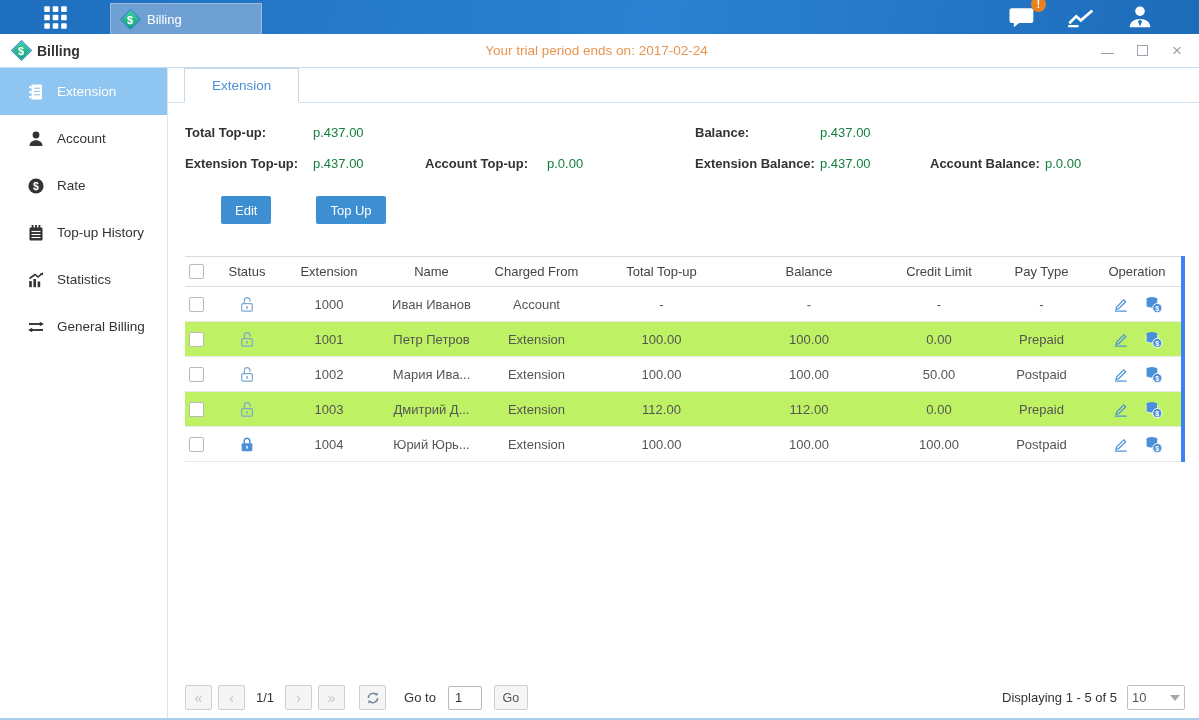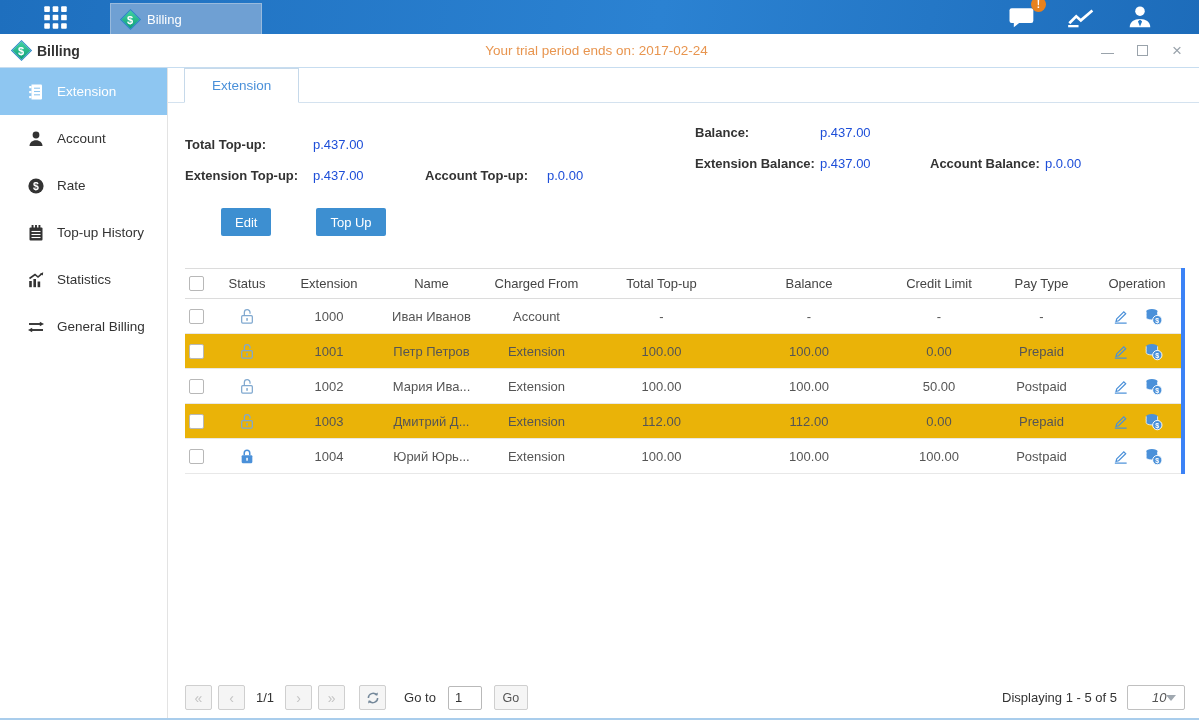--- a/index.html
+++ b/index.html
@@ -40,55 +40,55 @@
   .selected .gap { stroke:#8ec6f1; }
 
   .content { flex:1; display:flex; flex-direction:column; min-width:0; position:relative; }
 
   
   .tabstrip { height:35px; border-bottom:1px solid #d4e2ef; display:flex; align-items:flex-end; flex-shrink:0; }
   .tab-active { height:35px; margin-left:16px; margin-bottom:-1px; background:#fff; border:1px solid #c6d9ea; border-bottom:1px solid #fff; color:#4a90d9; font-size:13.5px; display:flex; align-items:center; padding:0 27px; cursor:pointer; }
 
   
   .summary { display:flex; padding:14px 0 0 17px; font-size:13px; }
-  .sum-col-left { width:510px; flex-shrink:0;margin-top:12px; }
+  .sum-col-left { width:510px; flex-shrink:0; }
   .sum-row { display:flex; align-items:center; height:31px; }
   .sl { font-weight:bold; color:#333; }
-  .sv { color:#1d4ed8; }
+  .sv { color:#15803d; }
   .w128{width:128px;flex-shrink:0;} .w112{width:112px;flex-shrink:0;} .w122{width:122px;flex-shrink:0;}
   .w125{width:125px;flex-shrink:0;} .w110{width:110px;flex-shrink:0;} .w115{width:115px;flex-shrink:0;}
 
   
   .btn-row { display:flex; gap:9px; margin:17px 0 0 17px; }
   .btn-blue { height:28px; background:#3d8fd1; color:#fff; border:none; border-radius:2px; font-size:13px; padding:0 14px; font-family:inherit; cursor:pointer;margin-left:36px; }
 
   
   .table { width:1000px; margin:32px 0 0 17px; border-right:4px solid #3b82f6; }
   .thead { display:flex; align-items:center; height:31px; border-top:1px solid #dcdcdc; border-bottom:1px solid #dcdcdc; color:#444; font-size:13px; }
   .trow { display:flex; align-items:center; height:35px; border-bottom:1px solid #e8e8e8; color:#555; font-size:13px; }
-  .trow.alt { background:#eab308; }
+  .trow.alt { background:#bef264; }
   .c { text-align:center; flex-shrink:0; }
   .col-cb{width:30px; display:flex; justify-content:flex-start; padding-left:4px;}
   .col-status{width:64px;} .col-ext{width:100px;} .col-name{width:105px;}
   .col-charged{width:105px;} .col-topup{width:145px;} .col-balance{width:150px;}
   .col-credit{width:110px;} .col-pay{width:95px;}
   .col-op{width:96px; display:flex; align-items:center; justify-content:center; gap:15px;}
   .checkbox { width:15px; height:15px; border:1px solid #b8b8b8; border-radius:2px; background:#fff; cursor:pointer; }
   .op-icon { cursor:pointer; display:flex; }
   .name-cell { white-space:nowrap; overflow:hidden; }
 
   
   .pager { display:flex; align-items:center; margin:auto 14px 10px 17px; gap:6px; font-size:13px; color:#333; flex-shrink:0; }
   .pbtn { width:27px; height:25px; border:1px solid #cfcfcf; background:#f5f5f5; border-radius:2px; display:flex; align-items:center; justify-content:center; color:#c4c4c4; font-size:14px; cursor:pointer; }
   .page-ind { margin:0 5px; }
   .goto-label { margin:0 6px 0 12px; }
   .goto-input { width:34px; height:24px; border:1px solid #b9b9b9; border-radius:2px; font-size:13px; color:#333; padding-left:6px; font-family:inherit; }
   .go-btn { width:34px; height:25px; border:1px solid #cfcfcf; background:#f5f5f5; border-radius:2px; font-size:12.5px; color:#555; font-family:inherit; cursor:pointer; margin-left:6px; }
   .pager-right { margin-left:auto; display:flex; align-items:center; gap:10px; }
-  .size-select { width:58px; height:25px; border:1px solid #c0c0c0; border-radius:2px; background:#fff; display:flex; align-items:center; padding:0 24px; color:#555; cursor:pointer;font-style:italic; }
+  .size-select { width:58px; height:25px; border:1px solid #c0c0c0; border-radius:2px; background:#fff; display:flex; align-items:center; padding:0 4px; color:#555; cursor:pointer; }
   .caret { margin-left:auto; width:0; height:0; border-left:5px solid transparent; border-right:5px solid transparent; border-top:6px solid #a0a8b0; }
 
   .bottom-line { position:absolute; left:0; right:0; bottom:0; height:2px; background:#a9cdec; }
 </style>
 </head>
 <body>
 
 <div class="page">
 
   <div class="topbar">

